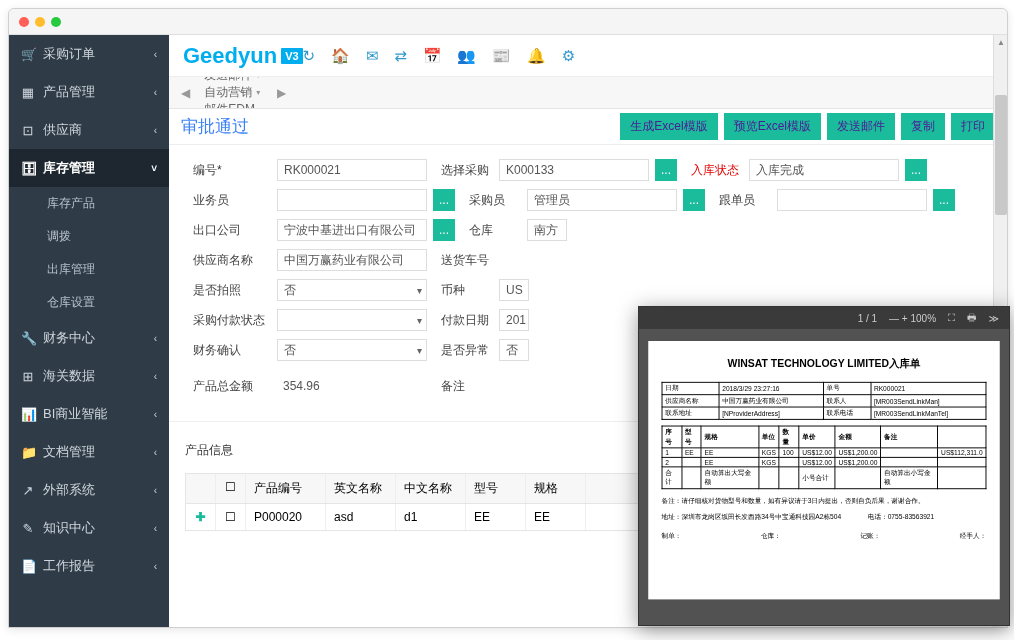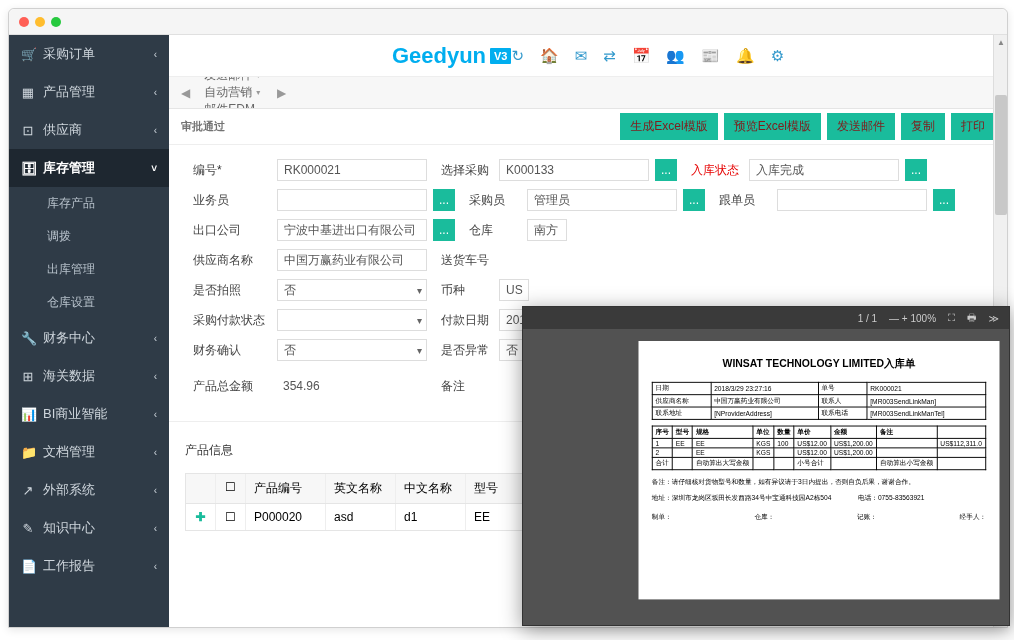--- a/index.html
+++ b/index.html
@@ -10,33 +10,33 @@
 .dot{width:10px;height:10px;border-radius:50%}
 .dot.r{background:#ff5f56}.dot.y{background:#ffbd2e}.dot.g{background:#27c93f}
 .app{display:flex;height:calc(100% - 26px)}
 .sidebar{width:160px;background:#2f3b47;color:#cfd6dd;font-size:13px;overflow:hidden}
 .sidebar .item{display:flex;align-items:center;padding:10px 12px;gap:8px;cursor:pointer}
 .sidebar .item.active{background:#1e2730;color:#fff;font-weight:bold}
 .sidebar .item .chev{margin-left:auto;font-size:10px}
 .sidebar .sub{padding:8px 12px 8px 38px;font-size:12px;color:#b8c2cc;cursor:pointer}
 .sidebar .ico{width:14px;display:inline-block;text-align:center}
 .main{flex:1;background:#fff;overflow:hidden;position:relative}
-.header{height:42px;display:flex;align-items:center;justify-content:center;padding:0 14px;border-bottom:1px solid #eee}
+.header{height:42px;display:flex;align-items:center;justify-content:flex-start;padding:0 14px;border-bottom:1px solid #eee}
 .logo{color:#00aeef;font-size:22px;font-weight:bold;display:flex;align-items:center;gap:4px}
 .logo .tag{background:#00aeef;color:#fff;font-size:11px;padding:2px 4px;border-radius:1px}
 .topicons{display:flex;gap:16px;color:#3399cc;font-size:15px}
 .topicons span{cursor:pointer}
 .tabs{height:32px;background:#f7f7f7;border-bottom:1px solid #e5e5e5;display:flex;align-items:center;font-size:12px;color:#666;padding:0 6px;overflow:hidden;white-space:nowrap}
 .tabs .tab{padding:0 8px;display:flex;align-items:center;gap:4px;cursor:pointer}
 .tabs .tab .caret{font-size:8px;color:#999}
 .tabs .nav{color:#999;padding:0 6px;cursor:pointer}
 .actionbar{height:36px;display:flex;align-items:center;padding:0 12px;border-bottom:1px solid #eee;gap:6px}
-.status{color:#737373;font-size:11px;font-weight:bold}
+.status{color:#3b82f6;font-size:17px;font-weight:normal}
 .actionbar .spacer{flex:1}
-.btn{background:#1abc9c;color:#7f1d1d;border:none;padding:5px 10px;font-size:12px;cursor:pointer}
+.btn{background:#1abc9c;color:#4c1d95;border:none;padding:5px 10px;font-size:12px;cursor:pointer}
 .section-hd{padding:10px 16px;font-size:12px;color:#555;display:flex;align-items:center;gap:30px;border-bottom:1px solid #f0f0f0}
 .section-hd .title{color:#333}
 .form{padding:10px 24px;font-size:12px;color:#555}
 .row{display:flex;align-items:center;height:30px;gap:6px}
 .lbl{width:78px;color:#444}
 .lbl.req::after{content:"*";color:#333}
 .val{width:150px;border:1px solid #ddd;height:22px;padding:0 6px;display:flex;align-items:center;background:#fff}
 .val.nb{border:none}
 .pick{width:22px;height:22px;background:#1abc9c;color:#fff;display:flex;align-items:center;justify-content:center;cursor:pointer;font-size:12px}
 .sel{width:150px;height:22px;border:1px solid #ddd;display:flex;align-items:center;padding:0 6px;background:#fff;position:relative}
@@ -47,21 +47,21 @@
 .prod-hd{padding:10px 16px;font-size:12px;color:#333}
 .table{margin:4px 16px;border:1px solid #e5e5e5;font-size:12px}
 .trh{display:flex;background:#f7f7f7;border-bottom:1px solid #e5e5e5}
 .trd{display:flex}
 .cell{padding:6px 8px;border-right:1px solid #eee}
 .cell.ck{width:30px;text-align:center}
 .cell.c1{width:80px}.cell.c2{width:70px}.cell.c3{width:70px}.cell.c4{width:60px}.cell.c5{width:60px}
 .plus{color:#1abc9c;font-weight:bold}
 .collapse{margin-left:auto;color:#999;cursor:pointer}
 
-.pdf{position:absolute;right:4px;bottom:14px;width:488px;height:320px;background:#4a4a4a;border:1px solid #333;box-shadow:0 4px 20px rgba(0,0,0,0.4)}
+.pdf{position:absolute;right:4px;bottom:14px;width:372px;height:320px;background:#4a4a4a;border:1px solid #333;box-shadow:0 4px 20px rgba(0,0,0,0.4)}
 .pdf-bar{height:22px;background:#3a3a3a;color:#ccc;font-size:10px;display:flex;align-items:center;justify-content:flex-end;gap:12px;padding:0 10px}
 .pdf-body{background:#525252;height:calc(100% - 22px);display:flex;justify-content:flex-end;padding:12px 0;overflow:hidden}
 .page{width:380px;background:#fff;padding:16px 14px;font-size:8px;color:#000;transform:scale(0.95);transform-origin:top center}
 .page h3{text-align:center;font-size:11px;margin-bottom:12px;font-weight:bold}
 .ptable{width:100%;border-collapse:collapse;margin-bottom:6px}
 .ptable td,.ptable th{border:1px solid #000;padding:1px 3px;font-size:7px;text-align:left}
 .pnote{font-size:7px;margin-top:6px;line-height:1.6}
 .psig{display:flex;justify-content:space-between;font-size:7px;margin-top:10px}
 .scrollbar{position:absolute;right:0;top:0;width:14px;height:100%;background:#f0f0f0;border-left:1px solid #ddd}
 .scrollbar .thumb{position:absolute;top:60px;width:12px;left:1px;height:120px;background:#c8c8c8;border-radius:2px}

